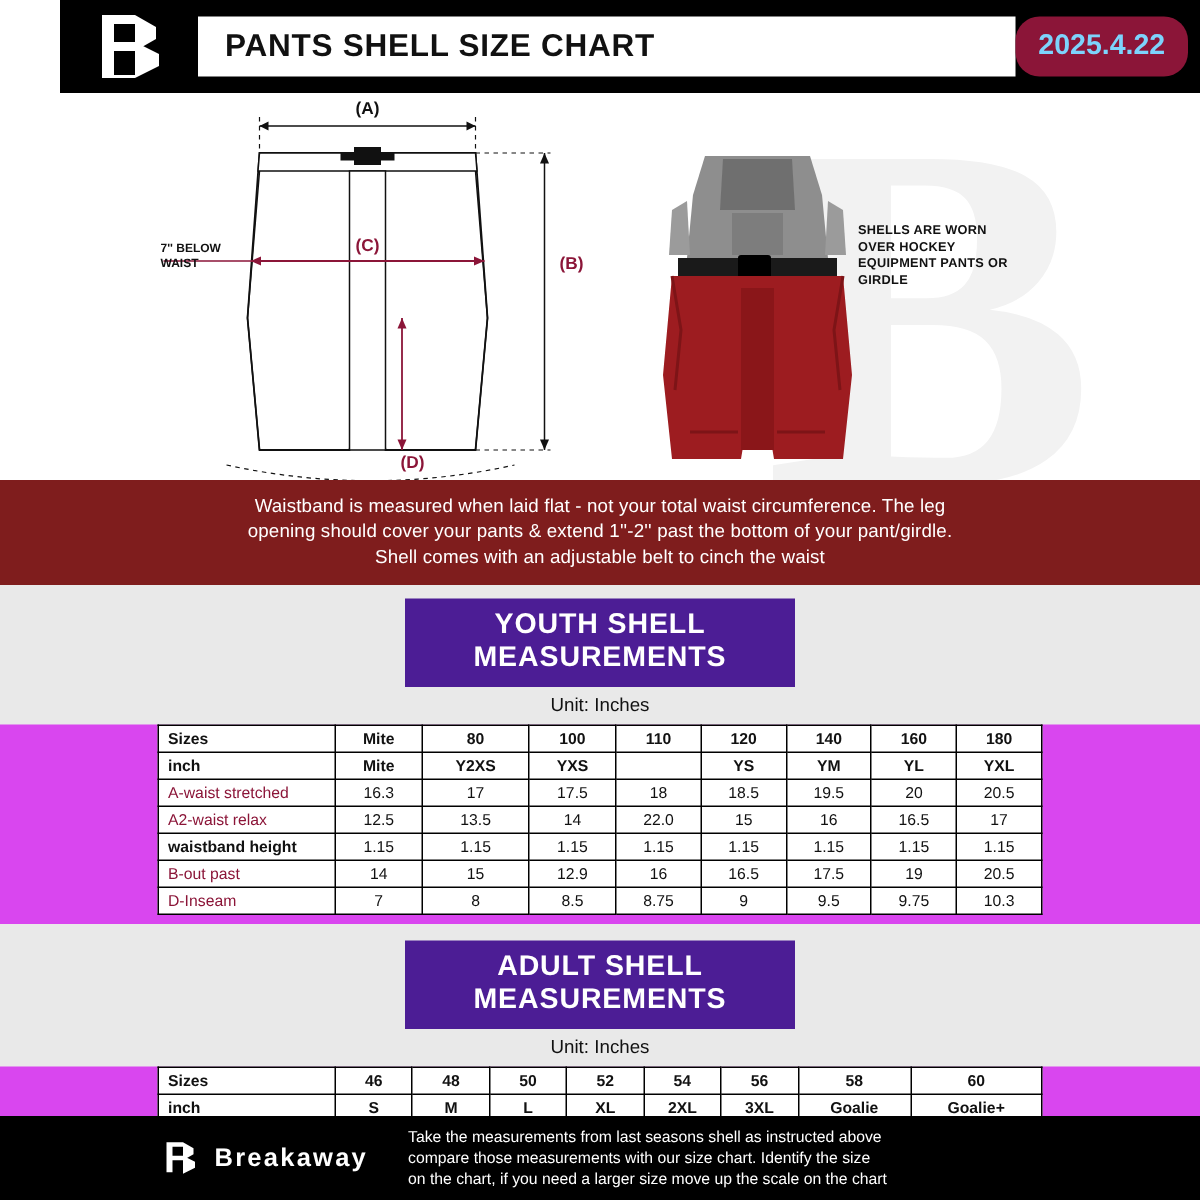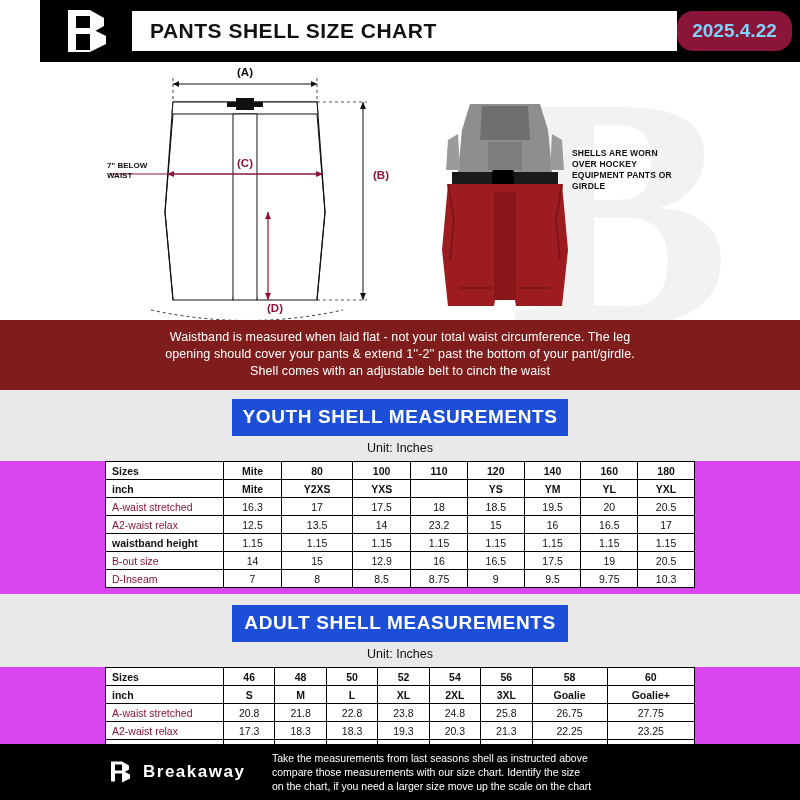--- a/index.html
+++ b/index.html
@@ -55,21 +55,21 @@
 
   
   .banner {
     background:#7f1d1d; color:#fff; text-align:center;
     padding:9px 40px 10px; font-size:12.5px; line-height:17px; letter-spacing:.1px;
   }
 
   
   .section-wrap { background:#e9e9e9; position:relative; padding-top:9px; padding-bottom:2px; }
   .section-title {
-    width:336px; margin:0 auto; background:#1d4ed8; color:#fff; text-align:center;
+    width:260px; margin:0 auto; background:#4c1d95; color:#fff; text-align:center;
     font-size:19px; font-weight:bold; letter-spacing:.6px; padding:7px 0 8px;
   }
   .unit { text-align:center; font-size:12.5px; color:#111; padding:5px 0 6px; background:#e9e9e9; }
 
   
   .tablewrap { background:#d946ef; padding:0 105px 6px; }
   table { border-collapse:collapse; width:100%; background:#fff; }
   td {
     border:1px solid #000; font-size:10.5px; text-align:center; height:18px;
     padding:1px 2px; color:#111;
@@ -222,39 +222,39 @@
               <td>18.5</td>
               <td>19.5</td>
               <td>20</td>
               <td>20.5</td>
             </tr>
             <tr>
               <td class="rowlabel lbl-red">A2-waist relax</td>
               <td>12.5</td>
               <td>13.5</td>
               <td>14</td>
-              <td>23.2</td>
+              <td>22.0</td>
               <td>15</td>
               <td>16</td>
               <td>16.5</td>
               <td>17</td>
             </tr>
             <tr>
               <td class="rowlabel hdr">waistband height</td>
               <td>1.15</td>
               <td>1.15</td>
               <td>1.15</td>
               <td>1.15</td>
               <td>1.15</td>
               <td>1.15</td>
               <td>1.15</td>
               <td>1.15</td>
             </tr>
             <tr>
-              <td class="rowlabel lbl-red">B-out size</td>
+              <td class="rowlabel lbl-red">B-out past</td>
               <td>14</td>
               <td>15</td>
               <td>12.9</td>
               <td>16</td>
               <td>16.5</td>
               <td>17.5</td>
               <td>19</td>
               <td>20.5</td>
             </tr>
             <tr>

